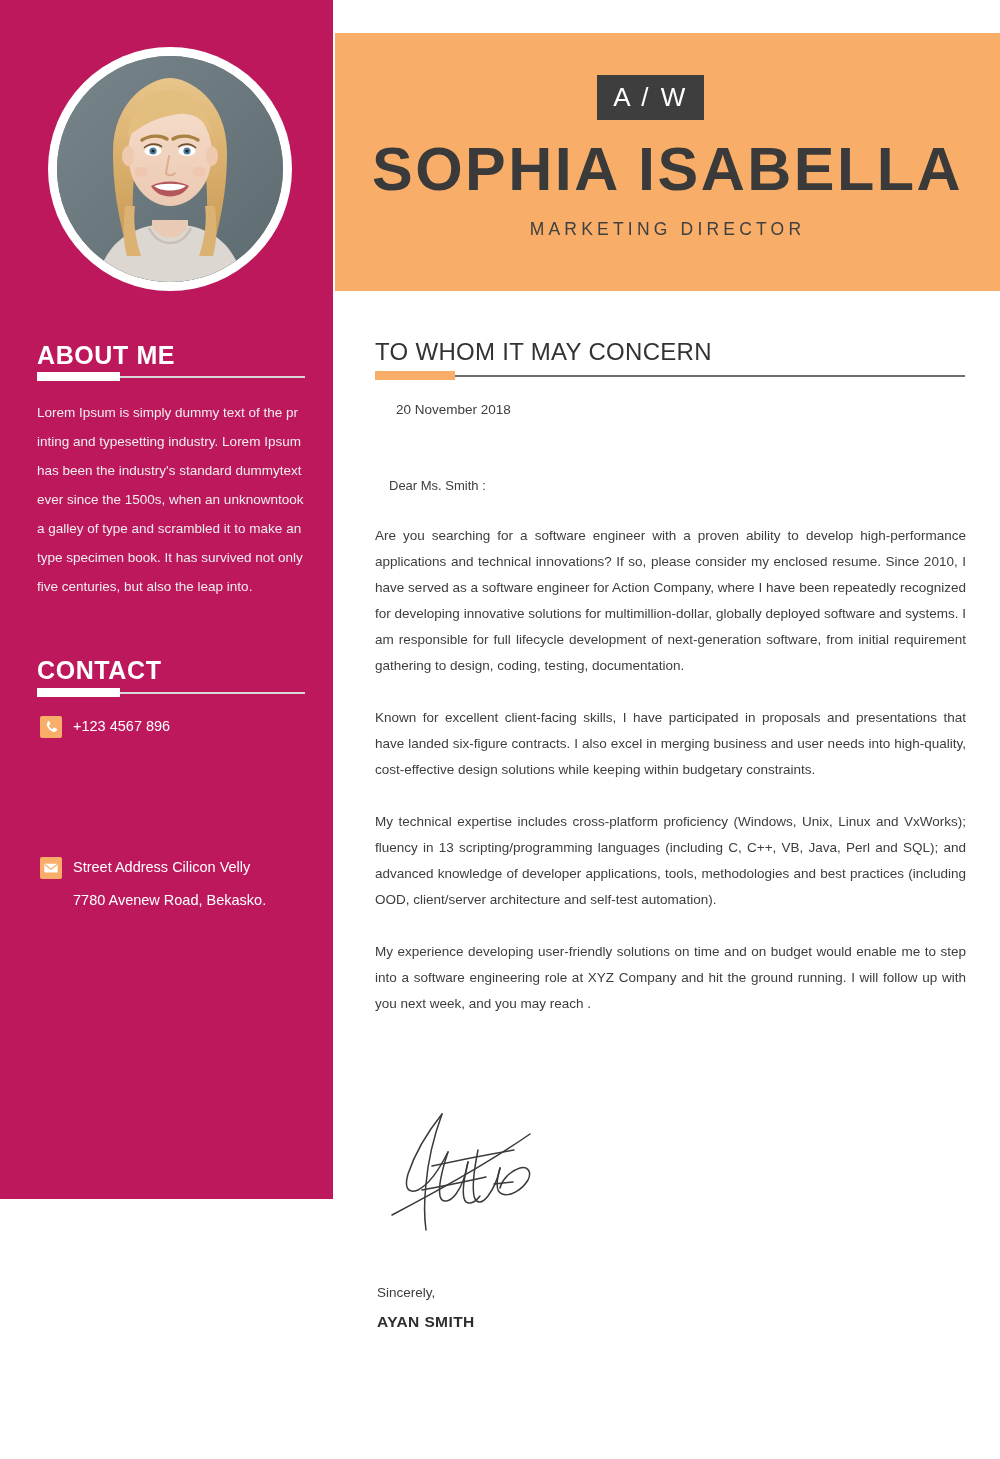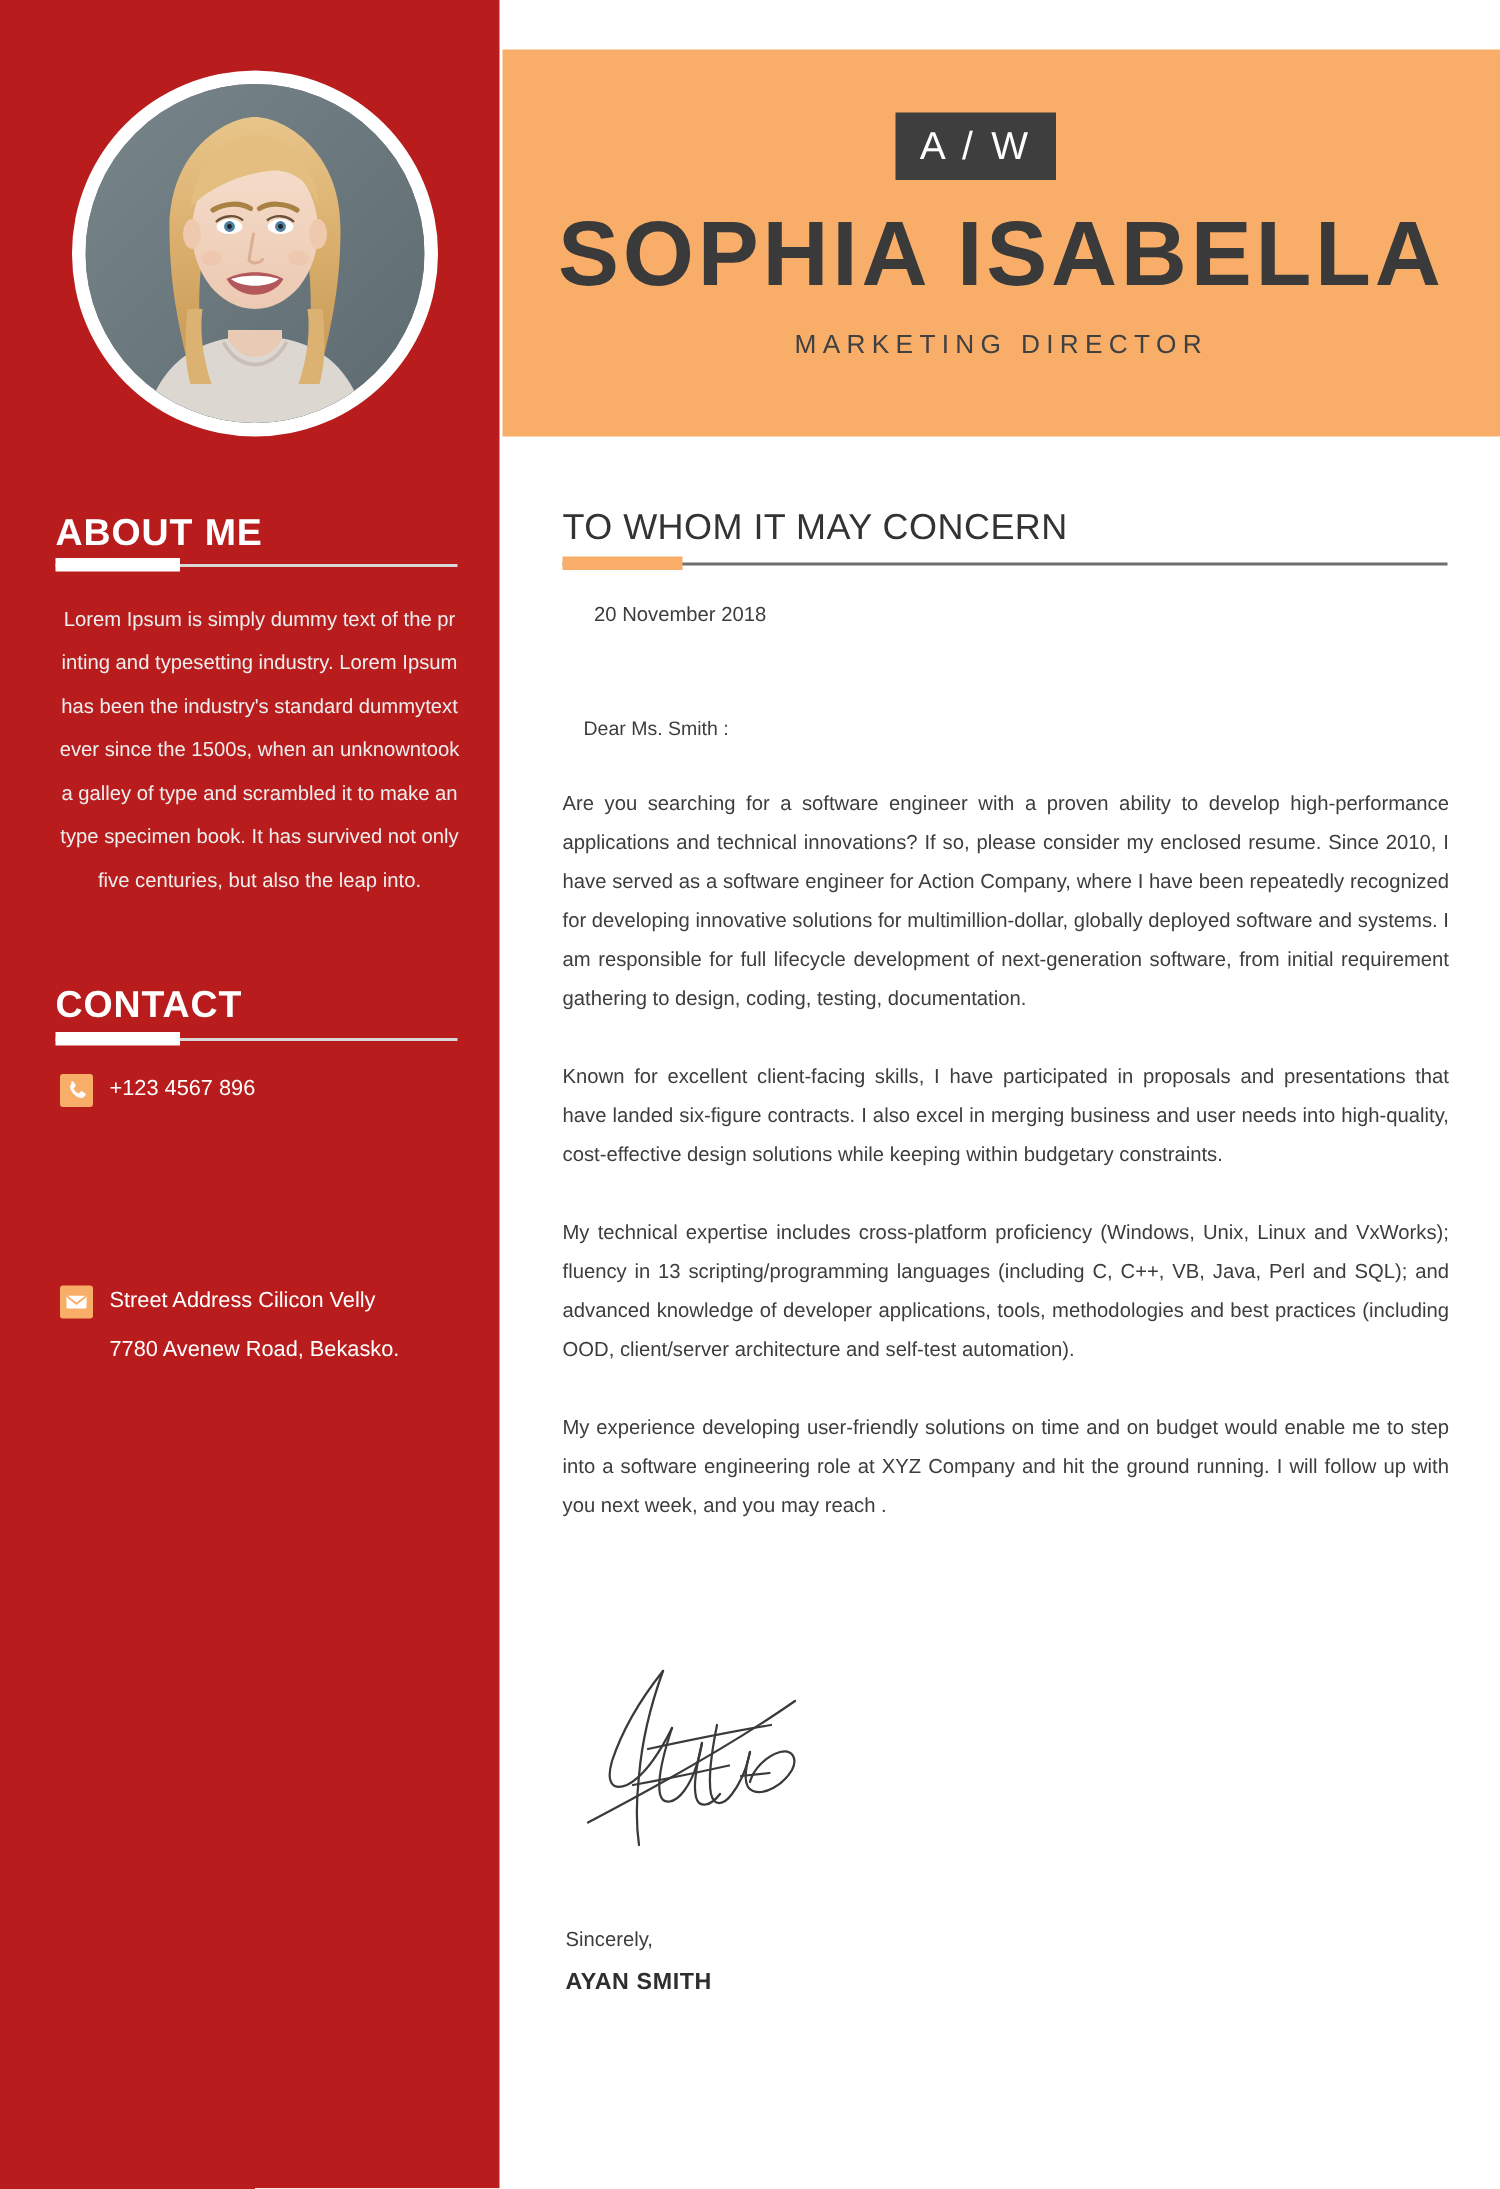--- a/index.html
+++ b/index.html
@@ -21,22 +21,22 @@
     background: #ffffff;
     overflow: hidden;
   }
 
   
   #sidebar {
     position: absolute;
     left: 0;
     top: 0;
     width: 333px;
-    height: 1459px;
-    background: #b91c1c;
+    height: 1199px;
+    background: #be185d;
   }
   #photo-wrap {
     position: absolute;
     left: 48px;
     top: 47px;
     width: 244px;
     height: 244px;
     border-radius: 50%;
     background: #ffffff;
     box-sizing: border-box;
@@ -87,21 +87,21 @@
   #about-title { top: 341px; }
   #about-rule  { top: 372px; }
   #about-text {
     position: absolute;
     left: 37px;
     top: 398px;
     width: 272px;
     color: #eeeeee;
     font-size: 13.5px;
     line-height: 29px;
-    text-align: center;
+    text-align: left;
   }
 
   #contact-title { top: 656px; }
   #contact-rule  { top: 688px; }
 
   .contact-row {
     position: absolute;
     left: 40px;
     width: 290px;
     height: 30px;

